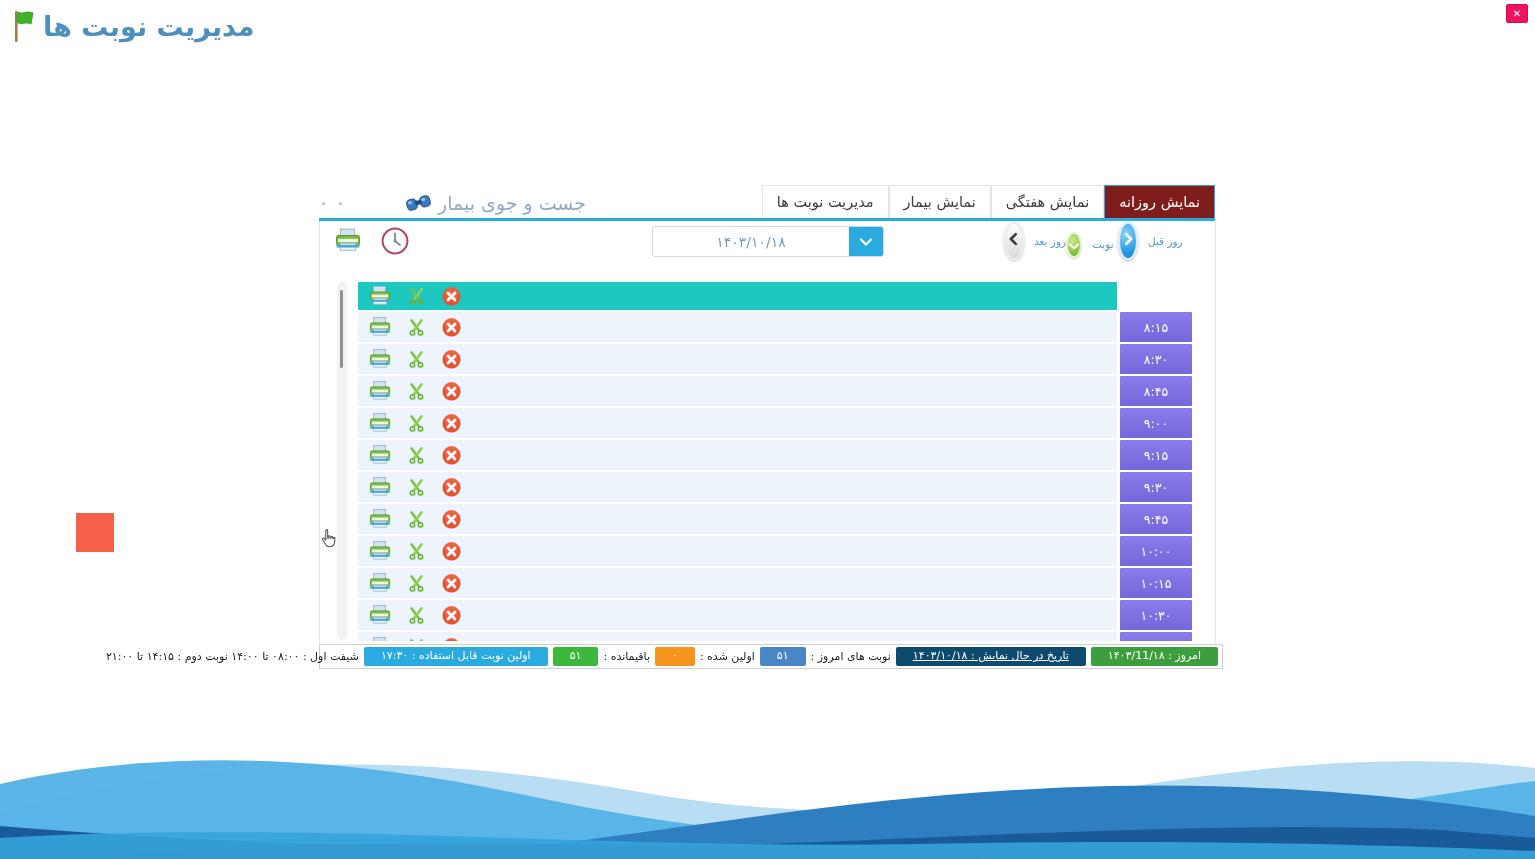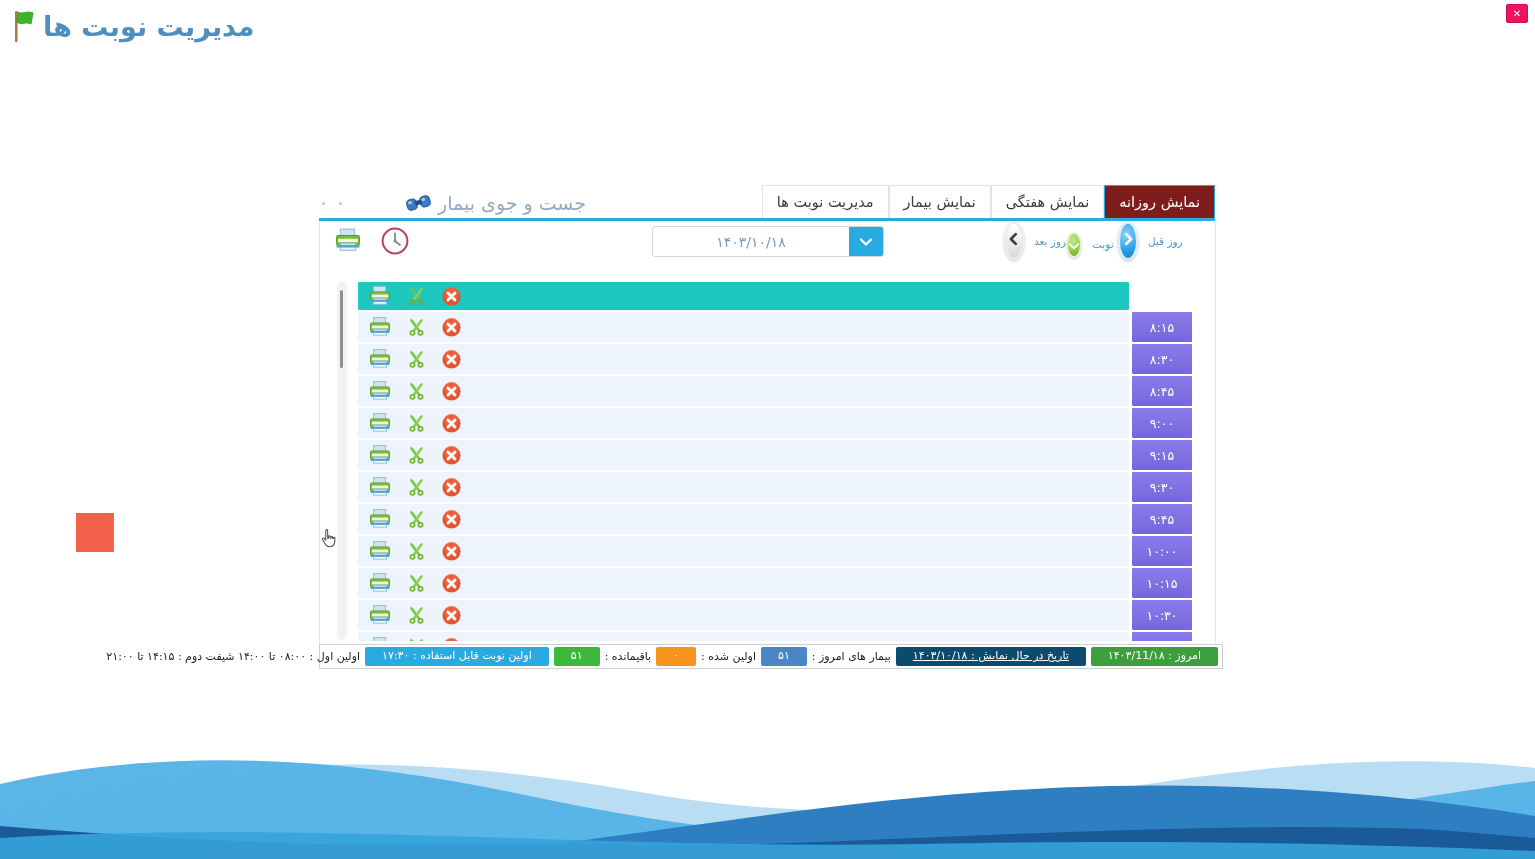--- a/index.html
+++ b/index.html
@@ -90,21 +90,21 @@
 
   .appt-table{left:358px;top:282px;width:834px;height:359px;overflow:hidden;}
   .appt-row{display:flex;height:30px;margin-bottom:2px;direction:ltr;cursor:pointer;}
   .appt-row.selected{height:28px;}
   .row-body{
     flex:1;background:#edf4fb;display:flex;align-items:center;gap:17px;padding-left:11px;
     border-radius:1px;
   }
   .appt-row.selected .row-body{background:#1cc8bf;}
   .time-badge{
-    width:60px;margin-left:3px;background:linear-gradient(#8a7ce9,#7566dc);color:#fff;
+    width:72px;margin-left:3px;background:linear-gradient(#8a7ce9,#7566dc);color:#fff;
     display:flex;align-items:center;justify-content:center;font-size:12.5px;direction:ltr;border-radius:1px;
   }
   .icon-btn{display:inline-flex;align-items:center;justify-content:center;cursor:pointer;}
 
   
   .status-bar{
     left:319px;top:644px;width:894px;height:23px;background:#fff;border:1px solid #cfcfcf;
     display:flex;direction:rtl;align-items:center;gap:5px;padding:0 4px;font-size:11px;color:#333;
     white-space:nowrap;
   }
@@ -581,28 +581,28 @@
           </span>
         </div>
         <div class="time-badge"></div>
       </div>
     </div>
 </div>
 
 <div class="abs status-bar">
   <span class="badge b-green">امروز : ۱۴۰۳/11/۱۸</span>
   <span class="badge b-blue">تاریخ در حال نمایش : ۱۴۰۳/۱۰/۱۸</span>
-  <span class="st-text">بیمار های امروز :</span>
+  <span class="st-text">نوبت های امروز :</span>
   <span class="badge b-steel">۵۱</span>
   <span class="st-text">اولین شده :</span>
   <span class="badge b-orange">۰</span>
   <span class="st-text">باقیمانده :</span>
   <span class="badge b-lime">۵۱</span>
   <span class="badge b-cyan">اولین نوبت قابل استفاده : ۱۷:۳۰</span>
-  <span class="st-text">اولین اول : ۰۸:۰۰ تا ۱۴:۰۰   شیفت دوم : ۱۴:۱۵ تا ۲۱:۰۰</span>
+  <span class="st-text">شیفت اول : ۰۸:۰۰ تا ۱۴:۰۰   نوبت دوم : ۱۴:۱۵ تا ۲۱:۰۰</span>
 </div>
 
 <div class="abs orange-square"></div>
 <div class="abs hand-cursor">
   <svg viewBox="0 0 24 28" width="20" height="24">
     <path d="M10 1.5c.9 0 1.6.8 1.6 1.7v8.6h.9v-2.1c0-1.1 2.1-1.1 2.1.1v2.1h.9v-1.4c0-1 2-1 2 .1v1.6h.9v-.7c0-.9 1.9-.8 1.9.2 0 2.6-.1 5.2-.9 7.1-.8 2-2.5 3.2-5.1 3.2-3.9 0-4.7-1.6-6.5-4.7-.6-1.1-2-3-2.5-4-.4-.9.7-2 1.8-1.4.8.5 1.7 1.7 2.2 2.4V3.2c0-.9.8-1.7 1.7-1.7z" fill="#ffffff" stroke="#555" stroke-width="1.3" stroke-linejoin="round"></path>
   </svg>
 </div>
 
 <svg class="abs waves" viewBox="0 0 1535 125" preserveAspectRatio="none">

